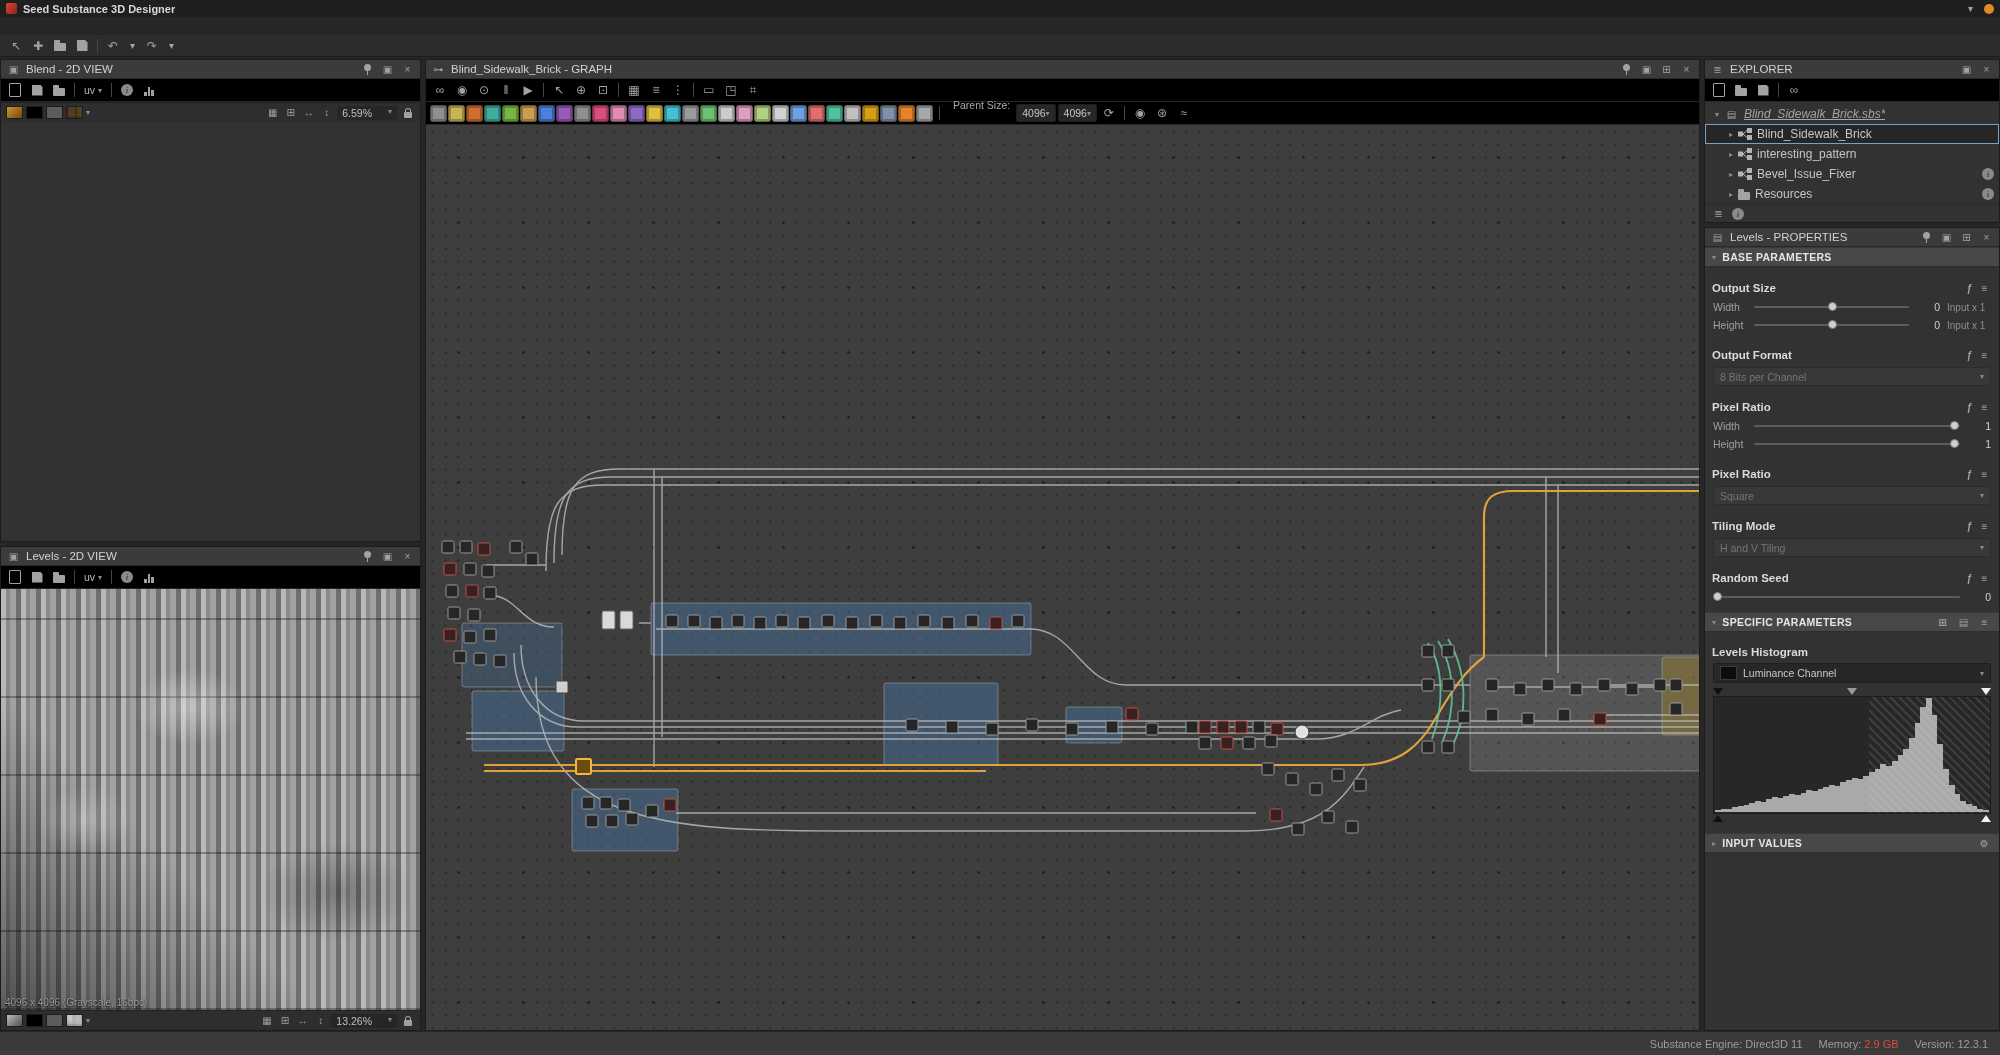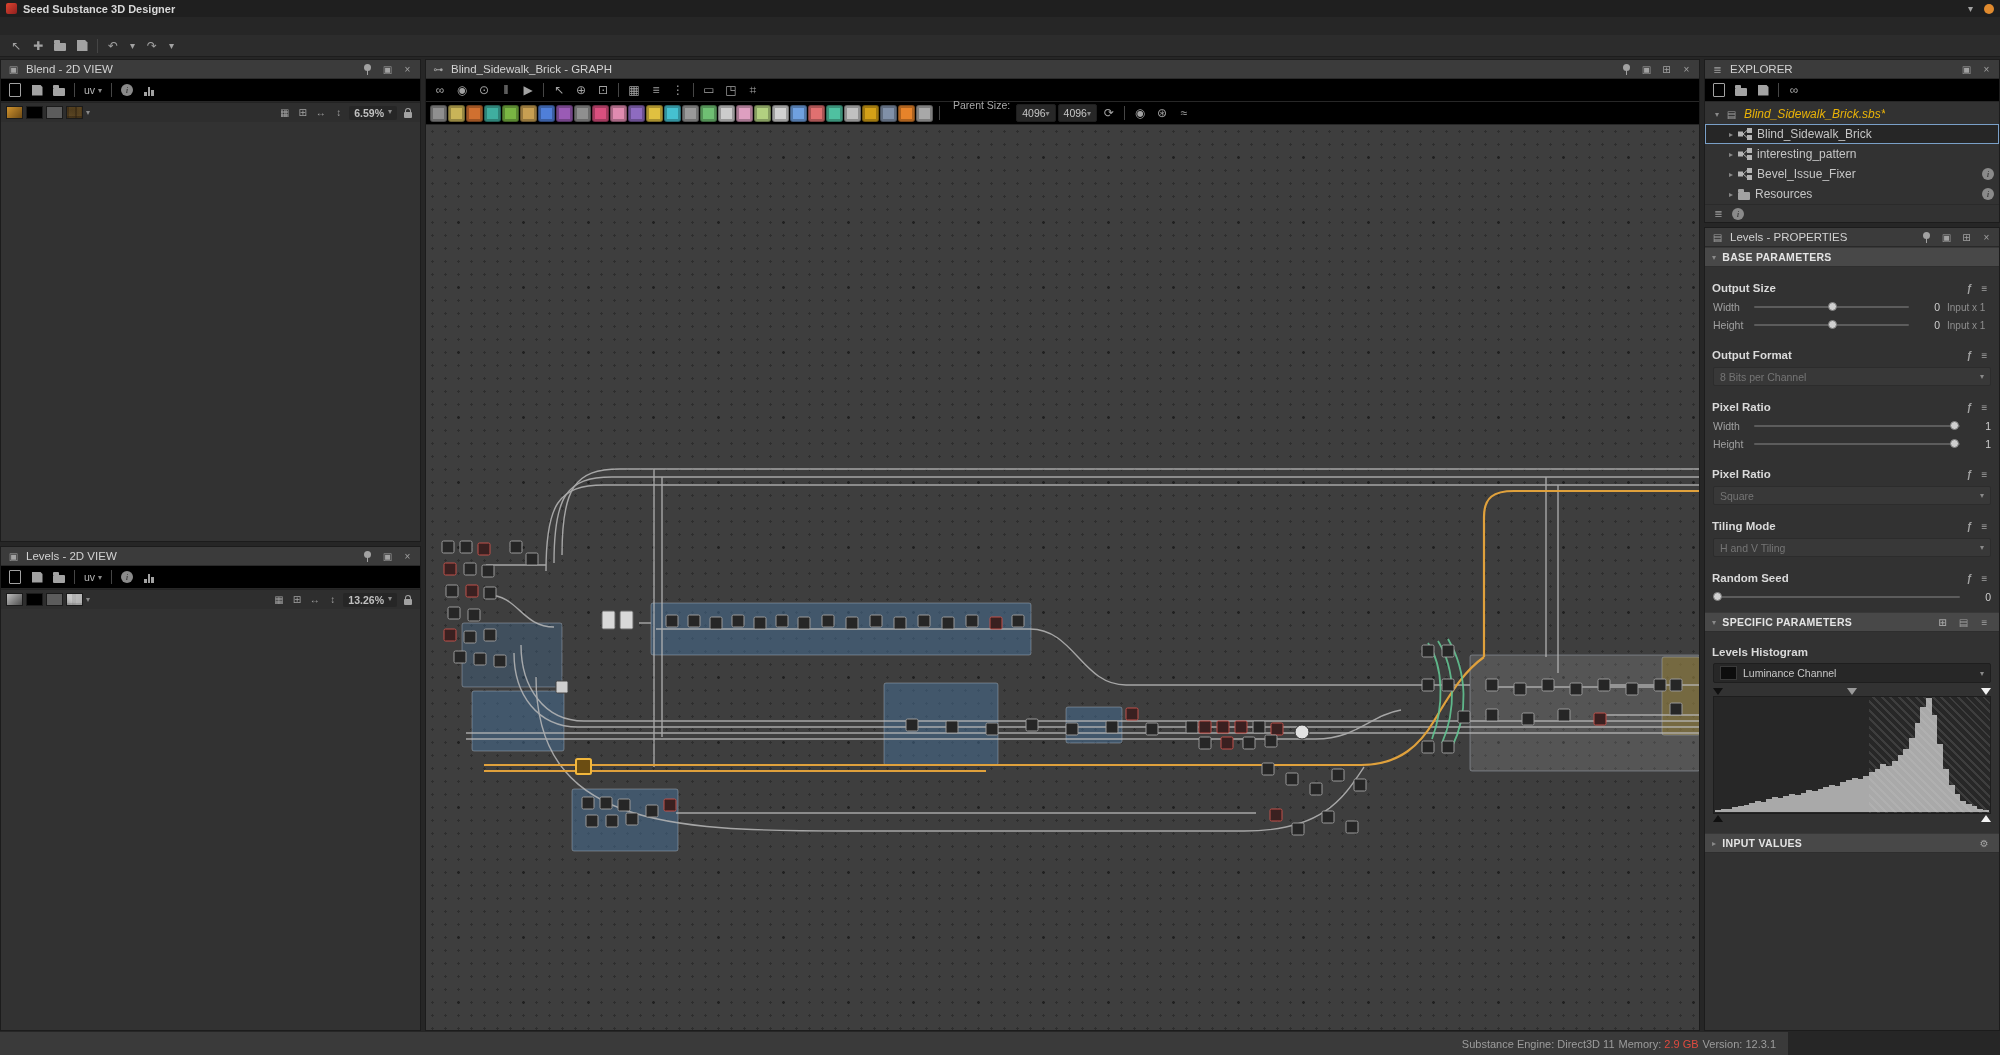--- a/index.html
+++ b/index.html
@@ -48,21 +48,21 @@
   .phead .ttl{font-size:11.5px;color:#d2d2d2;white-space:nowrap;}
   .phead .sp{flex:1}
   .ptools{height:22px;background:#000000;display:flex;align-items:center;gap:2px;padding:0 4px;
           border-bottom:1px solid #272727;flex:none;}
   .viewport{flex:1;position:relative;background:#000;overflow:hidden;}
   .vinfo{position:absolute;left:4px;bottom:2px;font-size:10px;color:#9a9a9a;text-shadow:0 1px 2px #000;z-index:5;}
   .vbar{height:19px;background:#2e2e2e;display:flex;align-items:center;gap:3px;padding:0 5px;
         border-top:1px solid #232323;flex:none;}
   .thumb{width:15px;height:11px;border:1px solid #1b1b1b;flex:none;}
   .zoom{font-size:10.5px;color:#c0c0c0;background:#262626;padding:1px 5px;border-radius:2px;
-        display:inline-flex;gap:4px;align-items:flex-start;font-weight:bold;}
+        display:inline-flex;gap:16px;align-items:flex-start;}
   .uvdd{font-size:10.5px;color:#b8b8b8;display:inline-flex;gap:3px;align-items:center;padding:0 4px;}
 
   
   .tex-warm{background-color:#9c7430;background-image:
     radial-gradient(ellipse 70px 45px at 30% 22%, rgba(25,15,5,.55), transparent 70%),
     radial-gradient(ellipse 90px 55px at 72% 62%, rgba(35,22,8,.45), transparent 70%),
     radial-gradient(ellipse 55px 40px at 14% 78%, rgba(245,215,145,.22), transparent 70%),
     repeating-linear-gradient(0deg, rgba(25,15,5,.5) 0 2px, transparent 2px 56px),
     repeating-linear-gradient(90deg, rgba(30,18,6,.45) 0 2px, transparent 2px 8px),
     repeating-linear-gradient(90deg, #c99f4c 0 14px, #a67c34 14px 24px, #bd9343 24px 38px, #8a6225 38px 50px);}
@@ -94,21 +94,21 @@
   .dd{background:#272727;border:1px solid #1e1e1e;border-radius:2px;color:#c6c6c6;font-size:10.5px;
       height:16px;display:inline-flex;align-items:center;gap:0;padding:0 5px;flex:none;}
   .gtb-label{font-size:10.5px;color:#a8a8a8;margin:0 4px 16px 8px;white-space:nowrap;}
   .pal{width:15px;height:15px;border-radius:3px;flex:none;border:1px solid rgba(0,0,0,.45);
        box-shadow:inset 0 0 0 2px rgba(0,0,0,.25);margin-right:1px;}
 
   
   .xtree{flex:1;padding-top:2px;}
   .xrow{height:20px;display:flex;align-items:center;gap:5px;padding:0 5px 0 10px;font-size:12px;color:#c6c6c6;box-sizing:border-box;}
   .xrow .lbl{white-space:nowrap;overflow:hidden;text-overflow:ellipsis;}
-  .xrow.root .lbl{font-style:italic;color:#eab308;}
+  .xrow.root .lbl{font-style:italic;color:#a3a3a3;text-decoration:underline;}
   .xrow.child{padding-left:24px;}
   .xrow.selected{background:#262626;outline:1px solid #7aa0c8;outline-offset:-1px;}
   .xrow .sp{flex:1}
   .gicon{flex:none;}
   .xsub{height:22px;display:flex;align-items:center;gap:6px;padding:0 6px;border-top:1px solid #2a2a2a;}
 
   
   .props-body{flex:1;overflow:hidden;font-size:11px;}
   .secbar{height:18px;background:#484848;display:flex;align-items:center;gap:6px;padding:0 7px;
           font-size:10.5px;font-weight:bold;color:#e4e4e4;letter-spacing:.3px;border-top:1px solid #383838;border-bottom:1px solid #2e2e2e;}
@@ -131,23 +131,23 @@
   .htop,.hbot{height:9px;position:relative;}
   .tri-down{position:absolute;width:0;height:0;border-left:5px solid transparent;border-right:5px solid transparent;border-top:7px solid #cfcfcf;top:1px;}
   .tri-up{position:absolute;width:0;height:0;border-left:5px solid transparent;border-right:5px solid transparent;border-bottom:7px solid #cfcfcf;top:1px;}
   .hbox{height:116px;background:#272727;border:1px solid #1d1d1d;position:relative;overflow:hidden;}
   #histbars{position:absolute;inset:1px;display:flex;align-items:flex-end;}
   .hbar{flex:1;background:#a9a9a9;}
   .hatch{position:absolute;top:0;bottom:0;right:0;width:44%;
          background:repeating-linear-gradient(45deg, rgba(225,225,225,.12) 0 2px, transparent 2px 6px);}
 
   
-  .statusbar{position:absolute;left:0;top:1031px;width:1788px;height:24px;background:#3a3a3a;
+  .statusbar{position:absolute;left:0;top:1031px;width:2000px;height:24px;background:#3a3a3a;
              border-top:1px solid #262626;display:flex;align-items:center;box-sizing:border-box;
-             font-size:11px;color:#9c9c9c;padding:0 12px;gap:4px;}
+             font-size:11px;color:#9c9c9c;padding:0 12px;gap:16px;}
   .statusbar .sp{flex:1}
   .mem-red{color:#e04b3f;}
 </style>
 </head>
 <body>
 
 <div class="app">
 
   <div class="titlebar">
     <span class="app-icon"></span>
@@ -263,20 +263,24 @@
       <span class="ic">
           <span class="info-i">i</span>
         </span>
       <span class="ic">
         <span class="mi-hist">
             <i style="height:4px"></i>
             <i style="height:9px"></i>
             <i style="height:6px"></i>
           </span>
       </span>
+    </div>
+    <div class="viewport">
+      <div class="tex-gray" style="position:absolute;inset:0;"></div>
+      <span class="vinfo">4096 x 4096 (Grayscale, 16bpc)</span>
     </div>
     <div class="vbar">
       <span class="thumb" style="background:linear-gradient(135deg,#bdbdbd,#4d4d4d);"></span>
       <span class="thumb" style="background:#000;"></span>
       <span class="thumb" style="background:#5c5c5c;"></span>
       <span class="thumb tex-gray"></span>
       <span class="chev">▾</span>
       <span style="flex:1"></span>
       <span class="ic sm">▦</span>
       <span class="ic sm">⊞</span>

